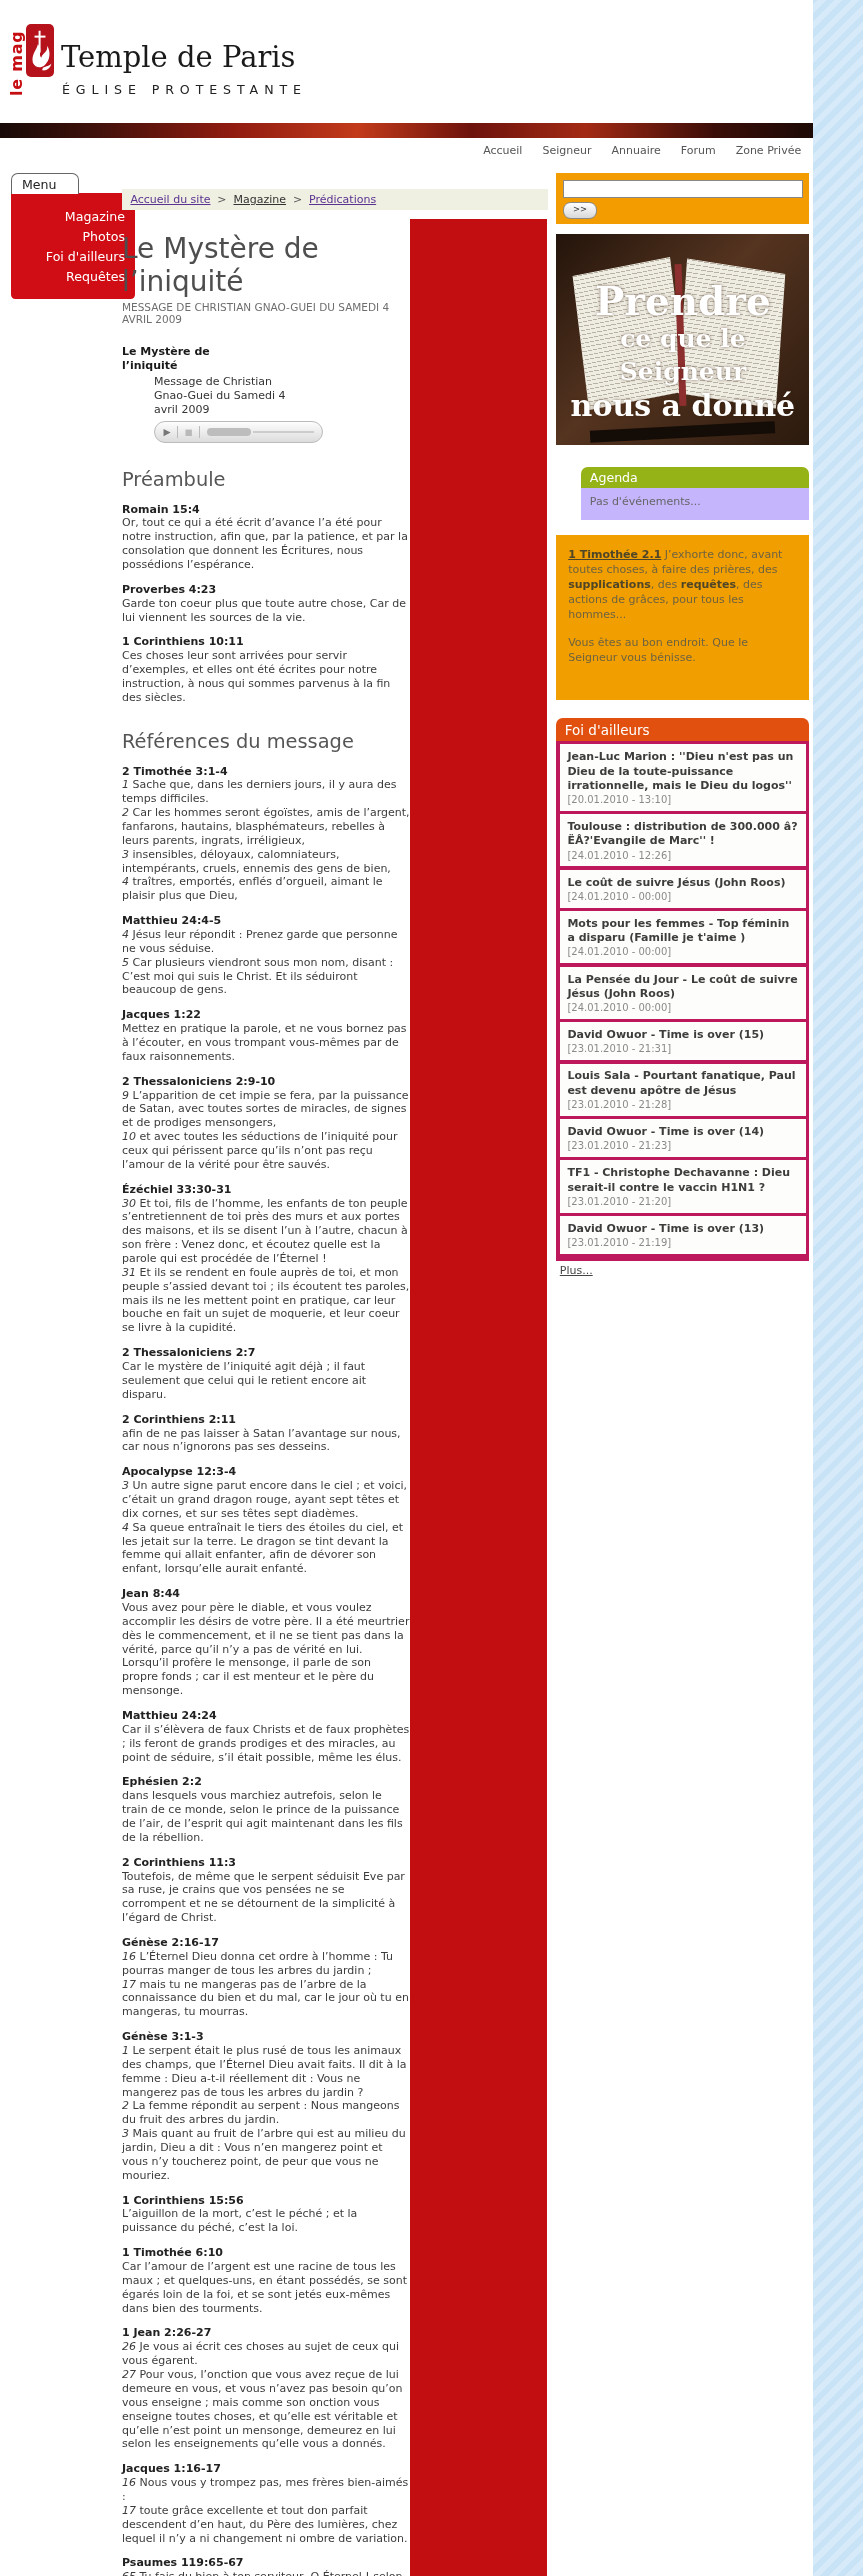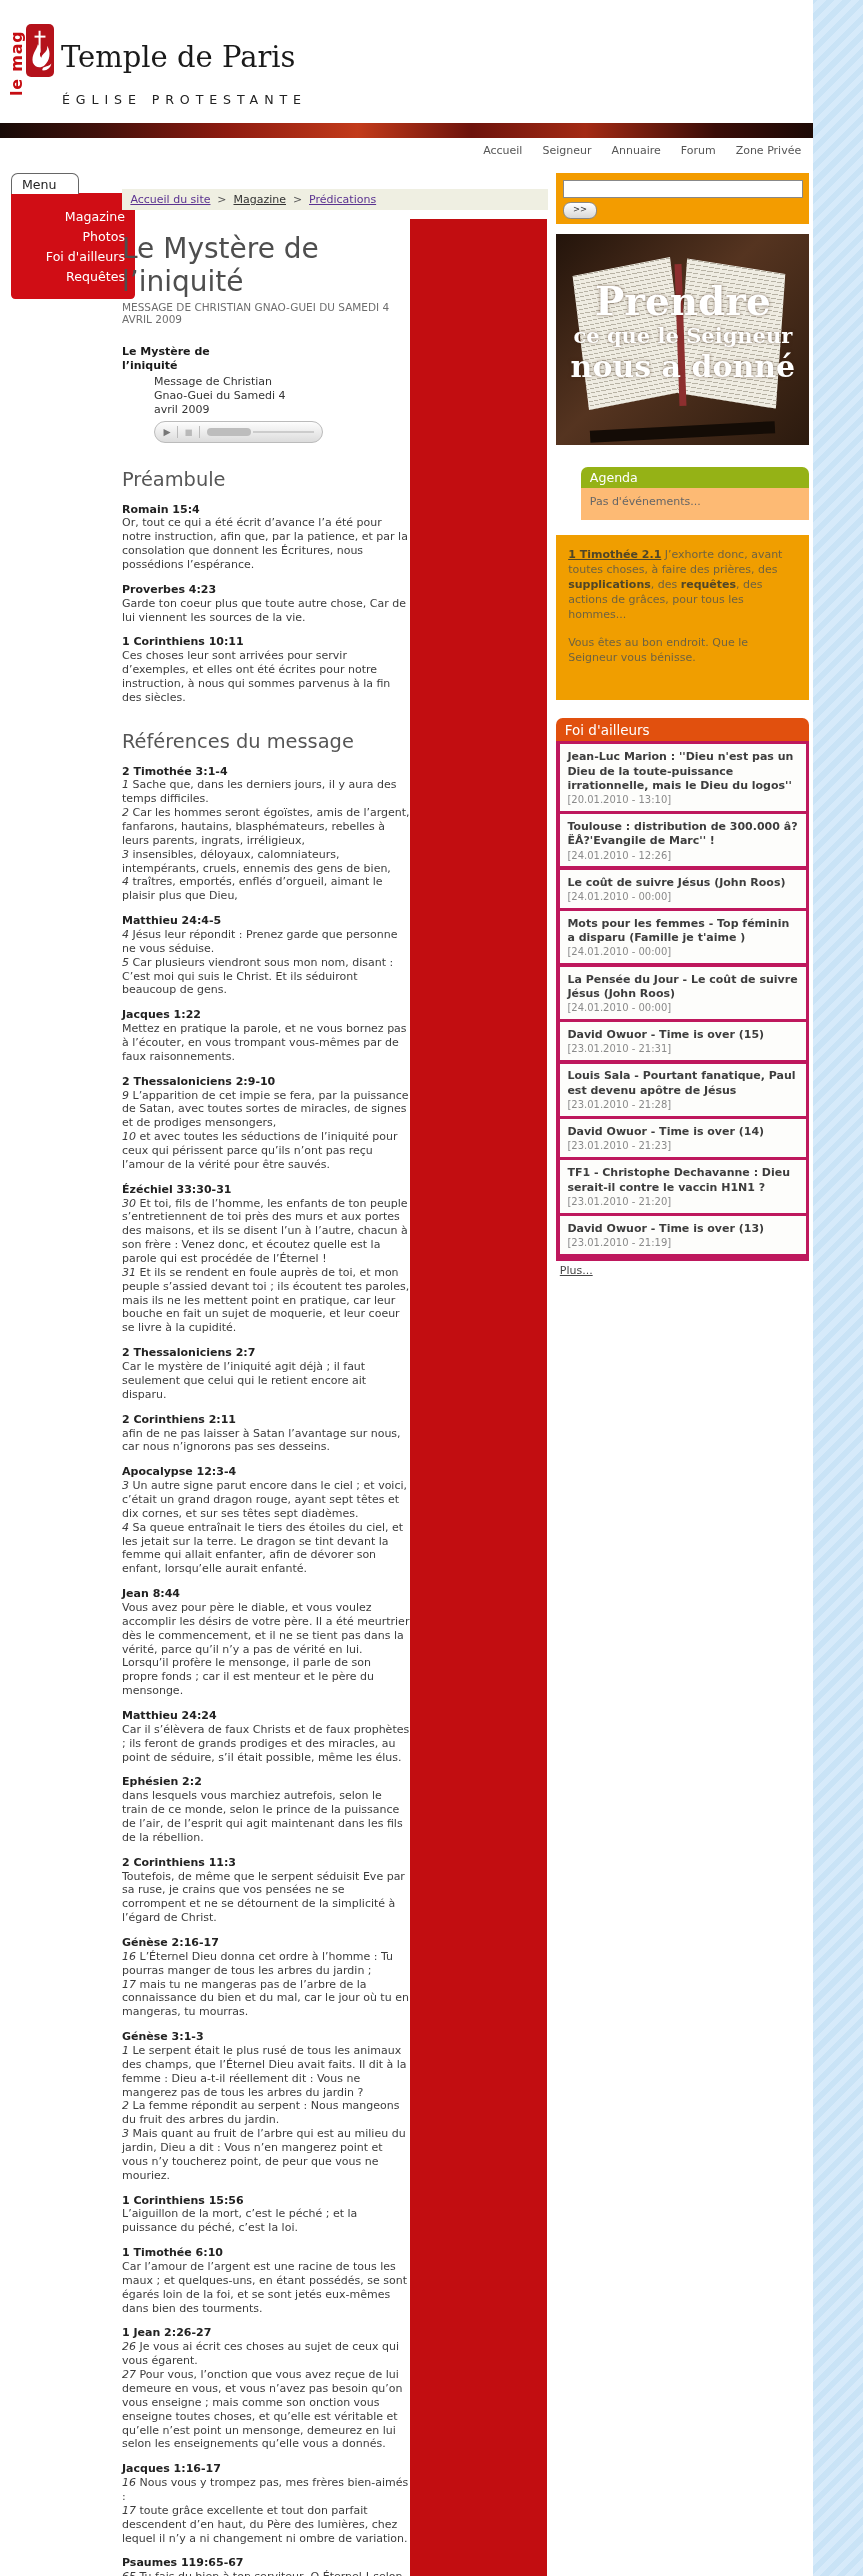--- a/index.html
+++ b/index.html
@@ -12,21 +12,21 @@
   .canvas{width:813px;background:#fff;min-height:2576px;position:relative;}
 
   
   .hdr{height:123px;position:relative;background:#fff;}
   .lemag{position:absolute;left:6.7px;top:23.6px;width:20px;height:78px;
     color:#c60d12;font-weight:bold;font-size:16px;letter-spacing:0.8px;
     writing-mode:vertical-rl;transform:rotate(180deg);text-align:center;}
   .logo{position:absolute;left:26px;top:24.4px;width:28px;height:53px;background:#b5121b;border-radius:5px;}
   .sitename{position:absolute;left:61px;top:40px;font-family:"DejaVu Serif","Liberation Serif",serif;
     font-size:29px;color:#1a1a1a;}
-  .sitesub{position:absolute;left:62px;top:92px;font-size:12.6px;letter-spacing:5.9px;color:#222;}
+  .sitesub{position:absolute;left:62px;top:82px;font-size:12.6px;letter-spacing:5.9px;color:#222;}
   .banner{height:15px;background:linear-gradient(90deg,#170a07 0%,#41110b 12%,#8e1b10 28%,#c23a1a 44%,#6d130c 58%,#a32a14 72%,#3a0d08 88%,#1d0a06 100%);}
   .navrow{height:25px;display:flex;align-items:center;justify-content:flex-end;padding-right:11.8px;background:#fff;}
   .nav-link{color:#555;font-size:11px;text-decoration:none;margin-left:20px;cursor:pointer;}
 
   
   .content{display:flex;align-items:flex-start;margin-bottom:34px;}
   .col-left{width:122px;flex:0 0 122px;}
   .col-main{width:426px;flex:0 0 426px;}
   .col-side{width:253px;flex:0 0 253px;margin-left:8.4px;}
 
@@ -79,26 +79,26 @@
     background:linear-gradient(135deg,#23140b,#553420 45%,#2b1a0e 100%);}
   .page-l,.page-r{position:absolute;top:32px;width:99px;height:135px;background:#efece2;
     background-image:repeating-linear-gradient(0deg,transparent 0 3.4px,#b7b2a4 3.4px 4.2px);}
   .page-l{left:23.6px;transform:rotate(-7deg) skewY(-4deg);}
   .page-r{left:126px;transform:rotate(4deg) skewY(5deg);}
   .spine{position:absolute;left:121px;top:30px;width:6.7px;height:142px;background:#8d2f2f;transform:rotate(-2deg);}
   .stand{position:absolute;left:34px;bottom:6.7px;width:185px;height:11.8px;background:#140c06;transform:rotate(-3deg);}
   .promo-text{position:absolute;left:0;right:0;top:47px;text-align:center;color:#fff;
     font-family:"DejaVu Serif","Liberation Serif",serif;font-weight:bold;text-shadow:0 0 3.4px rgba(60,30,10,.6);}
   .promo-1{font-size:39px;line-height:1.05;}
-  .promo-2{font-size:21px;line-height:1.35;}
+  .promo-2{font-size:25px;line-height:1.35;}
   .promo-3{font-size:30px;line-height:1.15;}
 
   .agenda{margin-top:22px;margin-left:25px;}
   .agenda-hd{background:#95b216;border-radius:6.7px 6.7px 0 0;color:#fff;font-size:12.6px;padding:3.4px 8.4px;}
-  .agenda-bd{background:#fdba74;padding:6.7px 8.4px 11.8px;font-size:11px;color:#666;}
+  .agenda-bd{background:#c4b5fd;padding:6.7px 8.4px 11.8px;font-size:11px;color:#666;}
 
   .versebox{margin-top:15px;background:#f09e00;padding:13.5px 11.8px 34px;font-size:11px;line-height:1.35;color:#6f6340;}
   .vb-link{font-weight:bold;text-decoration:underline;color:#4f4628;cursor:pointer;}
   .vb-bold{font-weight:bold;color:#4f4628;margin-top:29px;}
   .vb-closing{margin-top:13.5px;}
 
   .news{margin-top:18.5px;}
   .news-hd{background:#e1500e;border-radius:6.7px 6.7px 0 0;color:#fff;font-size:13.5px;padding:3.4px 8.4px;}
   .news-bd{background:#be185d;padding:3.4px;}
   .news-item{background:#fdfdfb;padding:5.9px 7.6px;margin-bottom:3.4px;}

